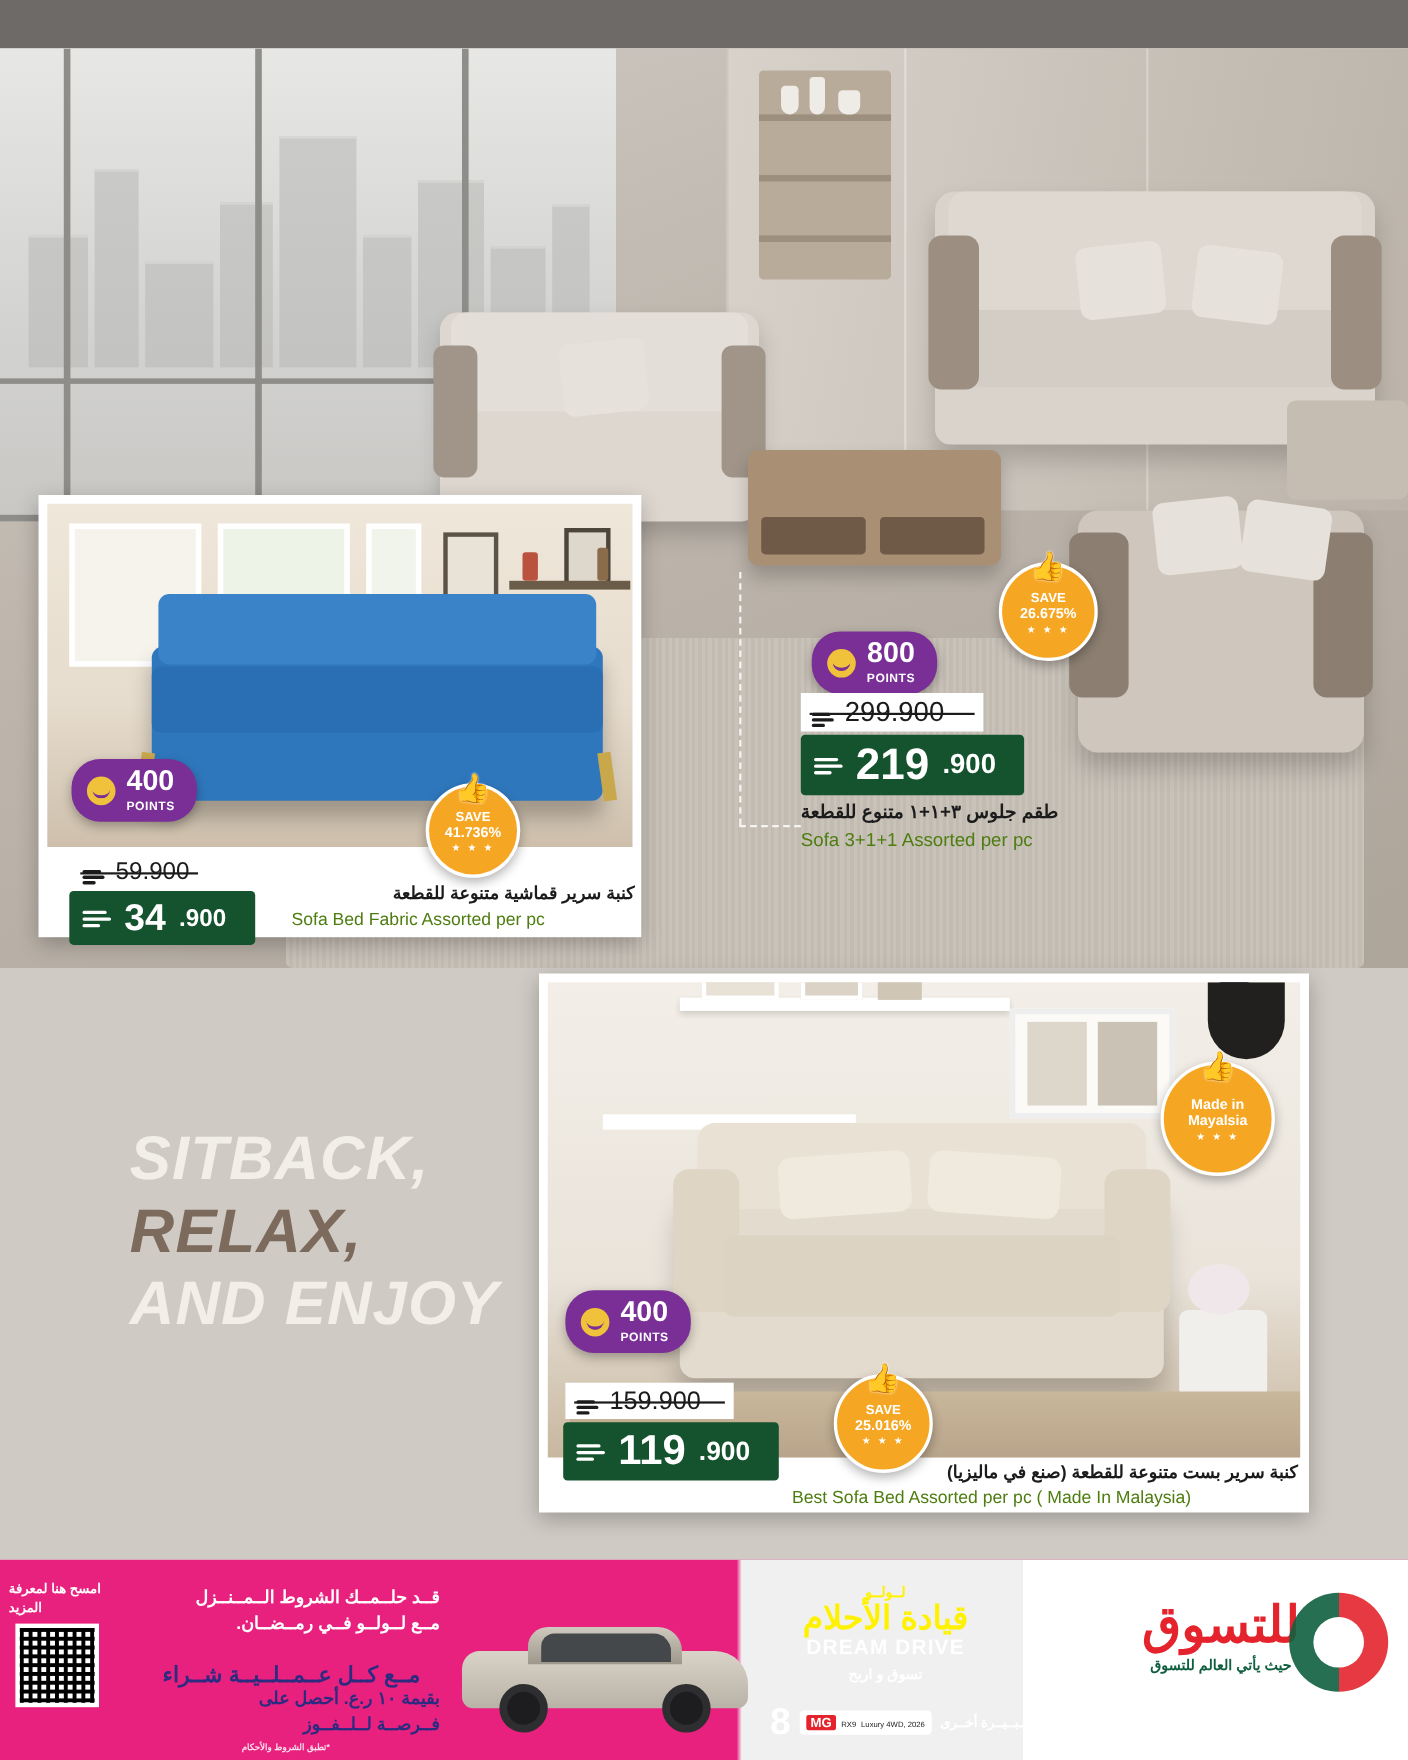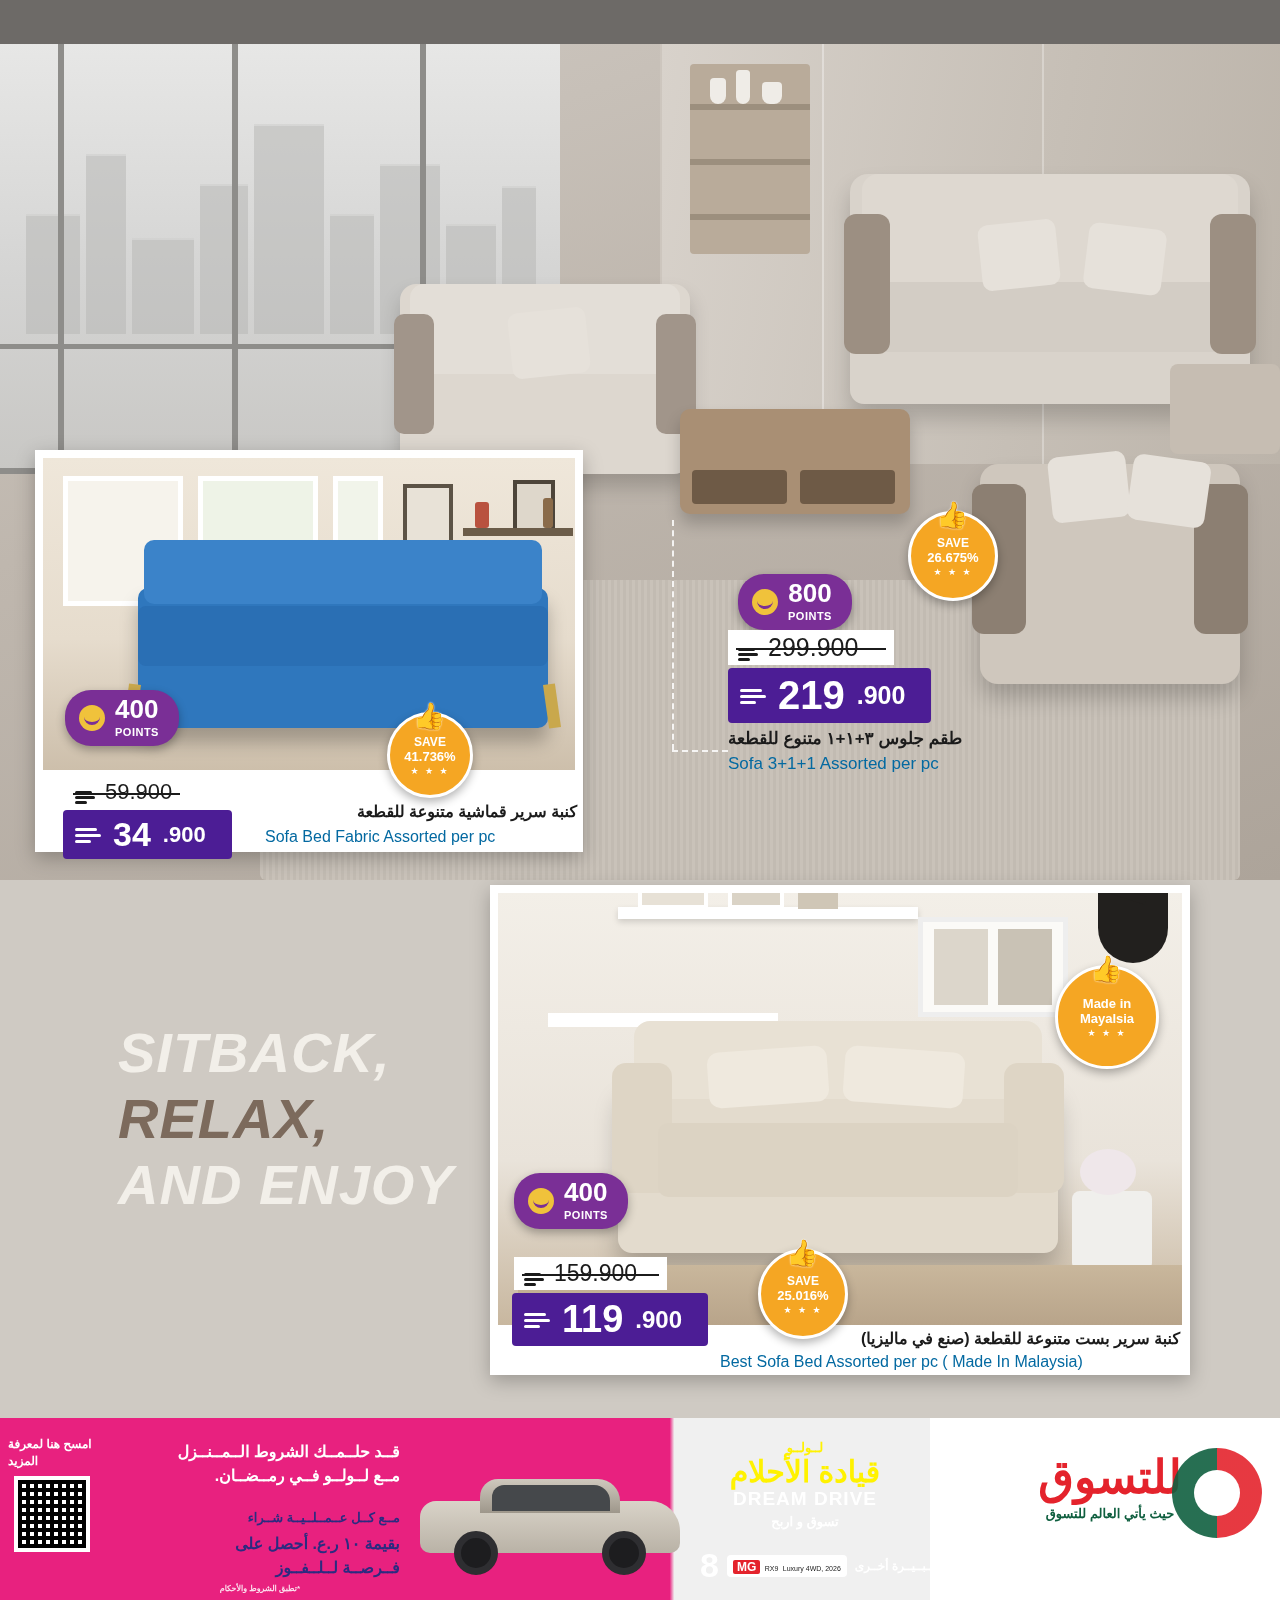--- a/index.html
+++ b/index.html
@@ -132,21 +132,21 @@
     display: inline-flex; align-items: flex-end; gap: 10px;
     background: #ffffff; padding: 3px 16px 3px 10px;
     font-weight: 400; color: #1b1b1b;
     position: relative;
   }
   .old-price .strike {
     position: absolute; left: 8px; right: 8px; top: 52%; height: 2px; background: #1b1b1b;
   }
   .new-price {
     display: inline-flex; align-items: center; gap: 12px;
-    background: #4c1d95; color: #ffffff; padding: 5px 26px 5px 12px;
+    background: #14532d; color: #ffffff; padding: 5px 26px 5px 12px;
     border-radius: 4px; font-weight: 800;
   }
   .riyal {
     display: inline-block; width: 26px; height: 20px; position: relative; flex: 0 0 auto;
   }
   .riyal i { position: absolute; left: 0; background: currentColor; height: 3px; border-radius: 2px; }
   .riyal i:nth-child(1) { top: 3px;  width: 22px; }
   .riyal i:nth-child(2) { top: 9px;  width: 26px; }
   .riyal i:nth-child(3) { top: 15px; width: 16px; }
   .riyal.small { width: 20px; height: 16px; }
@@ -177,21 +177,21 @@
     text-align: center; box-shadow: 0 4px 10px rgba(0,0,0,.3);
     border: 3px solid #fff;
   }
   .save-badge .thumb {
     position: absolute; top: -14px; left: 50%; transform: translateX(-50%);
     font-size: 26px; color: #f5a623; text-shadow: 0 0 2px #fff;
   }
   .save-badge .stars { font-size: 9px; letter-spacing: 2px; margin-top: 2px; }
 
   .desc-ar { direction: rtl; text-align: right; font-weight: 700; color: #1b1b1b; }
-  .desc-en { color: #0369a1; }
+  .desc-en { color: #4d7c0f; }
 
   
   .slogan {
     position: absolute; left: 118px; top: 1020px; width: 430px;
     font-weight: 800; font-style: italic; font-size: 56px; line-height: 1.18;
     letter-spacing: 1px;
   }
   .slogan .l1 { color: #f2efe9; }
   .slogan .l2 { color: #7c6a5c; }
   .slogan .l3 { color: #f2efe9; }
@@ -519,21 +519,21 @@
   <div class="scan-txt">
     <span>امسح هنا
 لمعرفة المزيد</span>
   </div>
   <div class="qr">
     <div class="qr-grid"></div>
   </div>
 
   <div class="ar-copy" style="left:120px; top:24px; width:280px; font-size:16px;">قــد حلــمــك الشروط الــمــنــزل</div>
   <div class="ar-copy" style="left:120px; top:48px; width:280px; font-size:16px;">مــع لــولــو فــي رمــضــان.</div>
-  <div class="ar-copy" style="left:130px; top:92px; width:270px; font-size:13px; color:#2b2b80;">مــع كــل عــمــلــيــة شــراء</div>
+  <div class="ar-copy" style="left:130px; top:92px; width:270px; font-size:20px; color:#2b2b80;text-align:center;">مــع كــل عــمــلــيــة شــراء</div>
   <div class="ar-copy" style="left:130px; top:116px; width:270px; font-size:16px; color:#2b2b80;">بقيمة ١٠ ر.ع. أحصل على</div>
   <div class="ar-copy" style="left:130px; top:140px; width:270px; font-size:16px; color:#2b2b80;">فــرصــة لــلــفــوز</div>
   <div class="ar-copy" style="left:120px; top:166px; width:180px; font-size:8px; opacity:.85;">*تطبق الشروط والأحكام</div>
 
   <div class="car">
     <div class="body"></div>
     <div class="roof"></div>
     <div class="win"></div>
     <div class="wheel" style="left:34px"></div>
     <div class="wheel" style="right:34px"></div>

